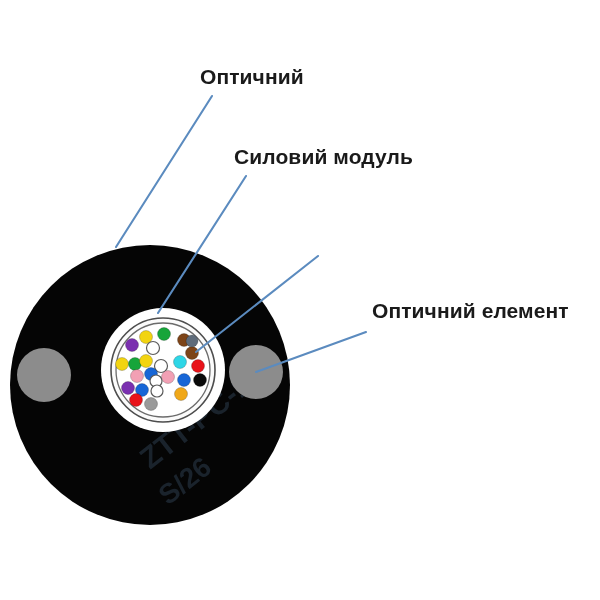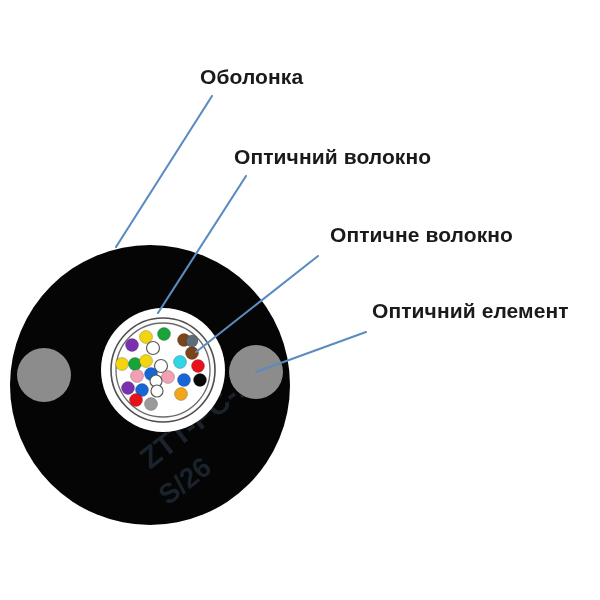--- a/index.html
+++ b/index.html
@@ -98,18 +98,17 @@
 
     <g id="leader-group">
         <line x1="212" y1="96" x2="116" y2="247" stroke="#5b8bbf" stroke-width="2.1" stroke-linecap="round"></line>
         <line x1="246" y1="176" x2="158" y2="313" stroke="#5b8bbf" stroke-width="2.1" stroke-linecap="round"></line>
         <line x1="318" y1="256" x2="196" y2="352" stroke="#5b8bbf" stroke-width="2.1" stroke-linecap="round"></line>
         <line x1="366" y1="332" x2="256" y2="372" stroke="#5b8bbf" stroke-width="2.1" stroke-linecap="round"></line>
       </g>
 
   </svg>
 
-  <div class="callout-label" id="label-sheath" style="left: 200px; top: 66px;">Оболонка</div>
-  <div class="callout-label" id="label-module" style="left: 234px; top: 146px;">Оптичний волокно</div>
-  <div class="callout-label" id="label-fiber" style="left: 330px; top: 224px;">Оптичне волокно</div>
+  <div class="callout-label" id="label-sheath" style="left: 200px; top: 66px;">Оптичний</div>
+  <div class="callout-label" id="label-module" style="left: 234px; top: 146px;">Силовий модуль</div>
   <div class="callout-label" id="label-strength" style="left: 372px; top: 300px;">Оптичний елемент</div>
 
 </div>
 
 </body></html>

